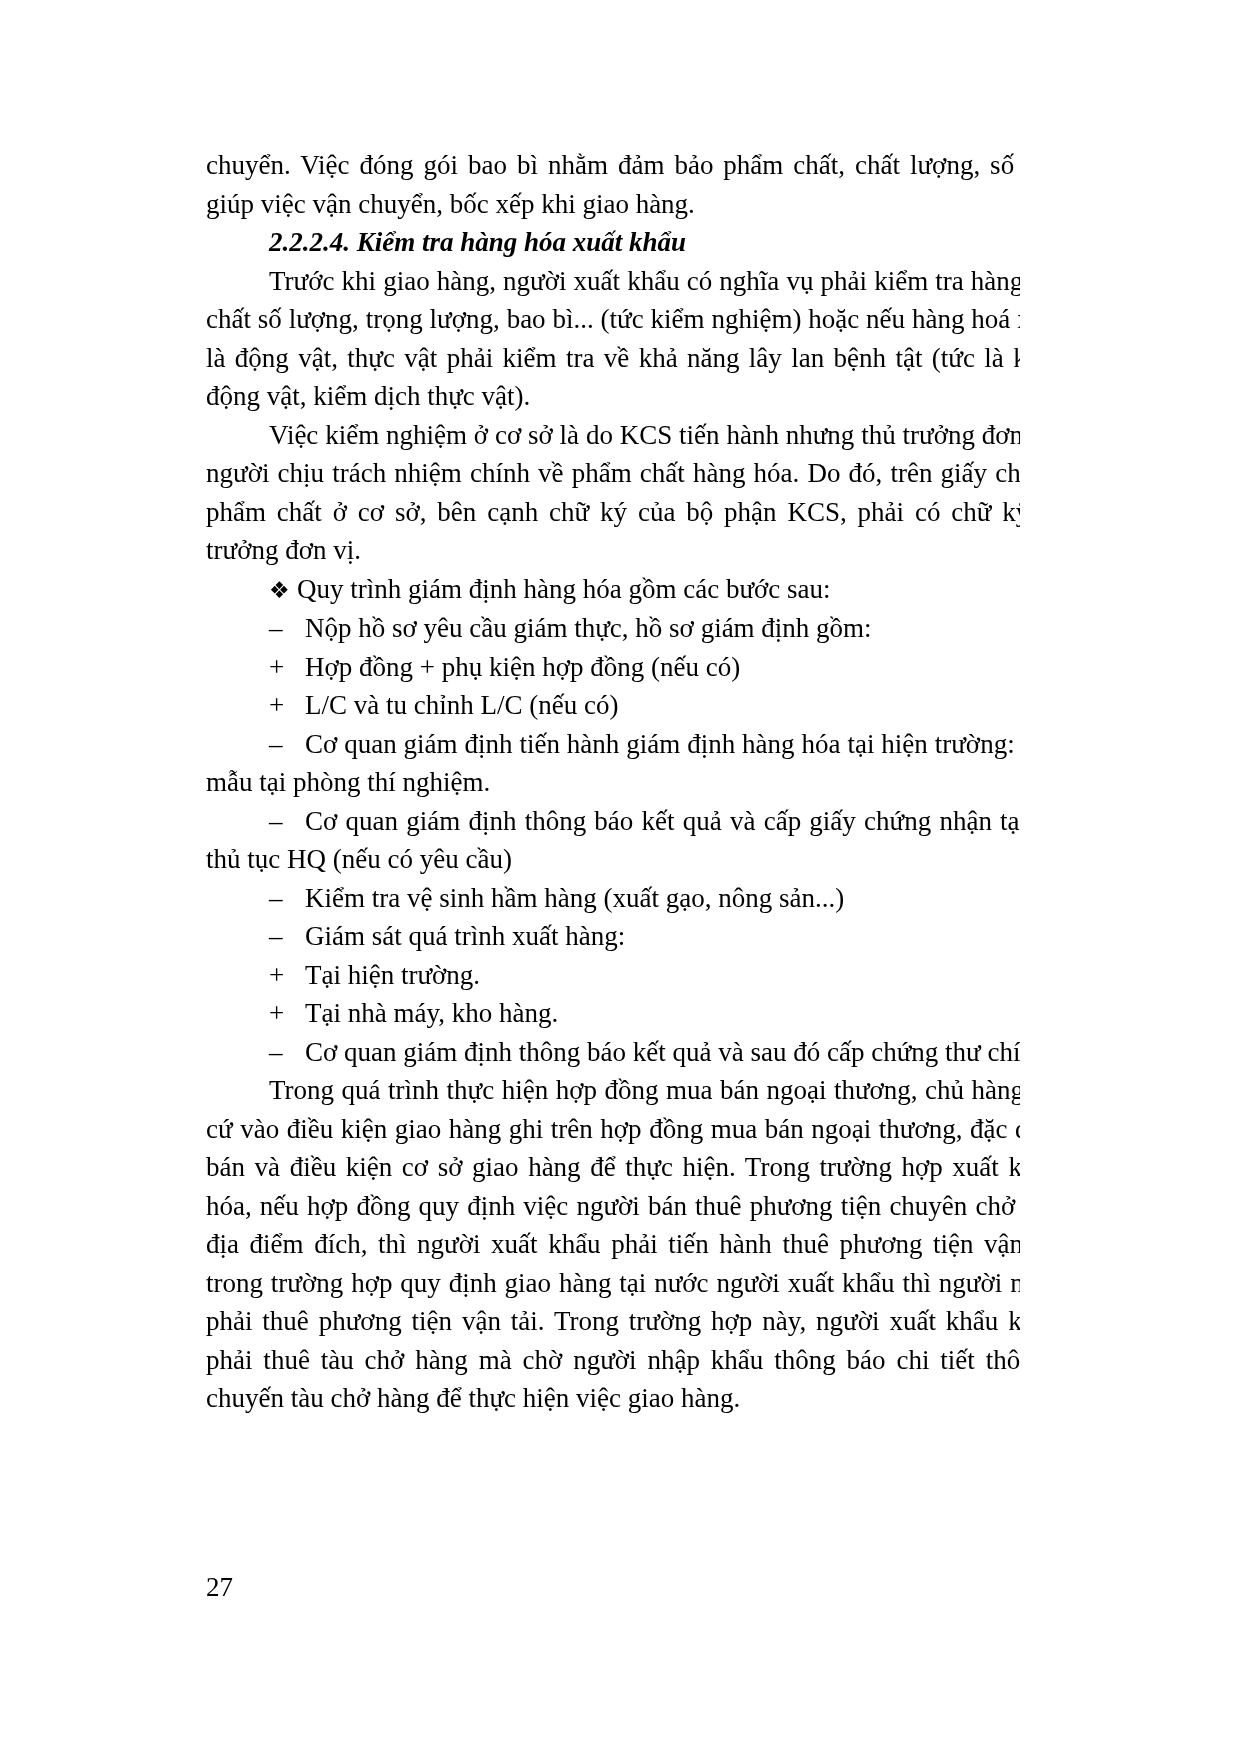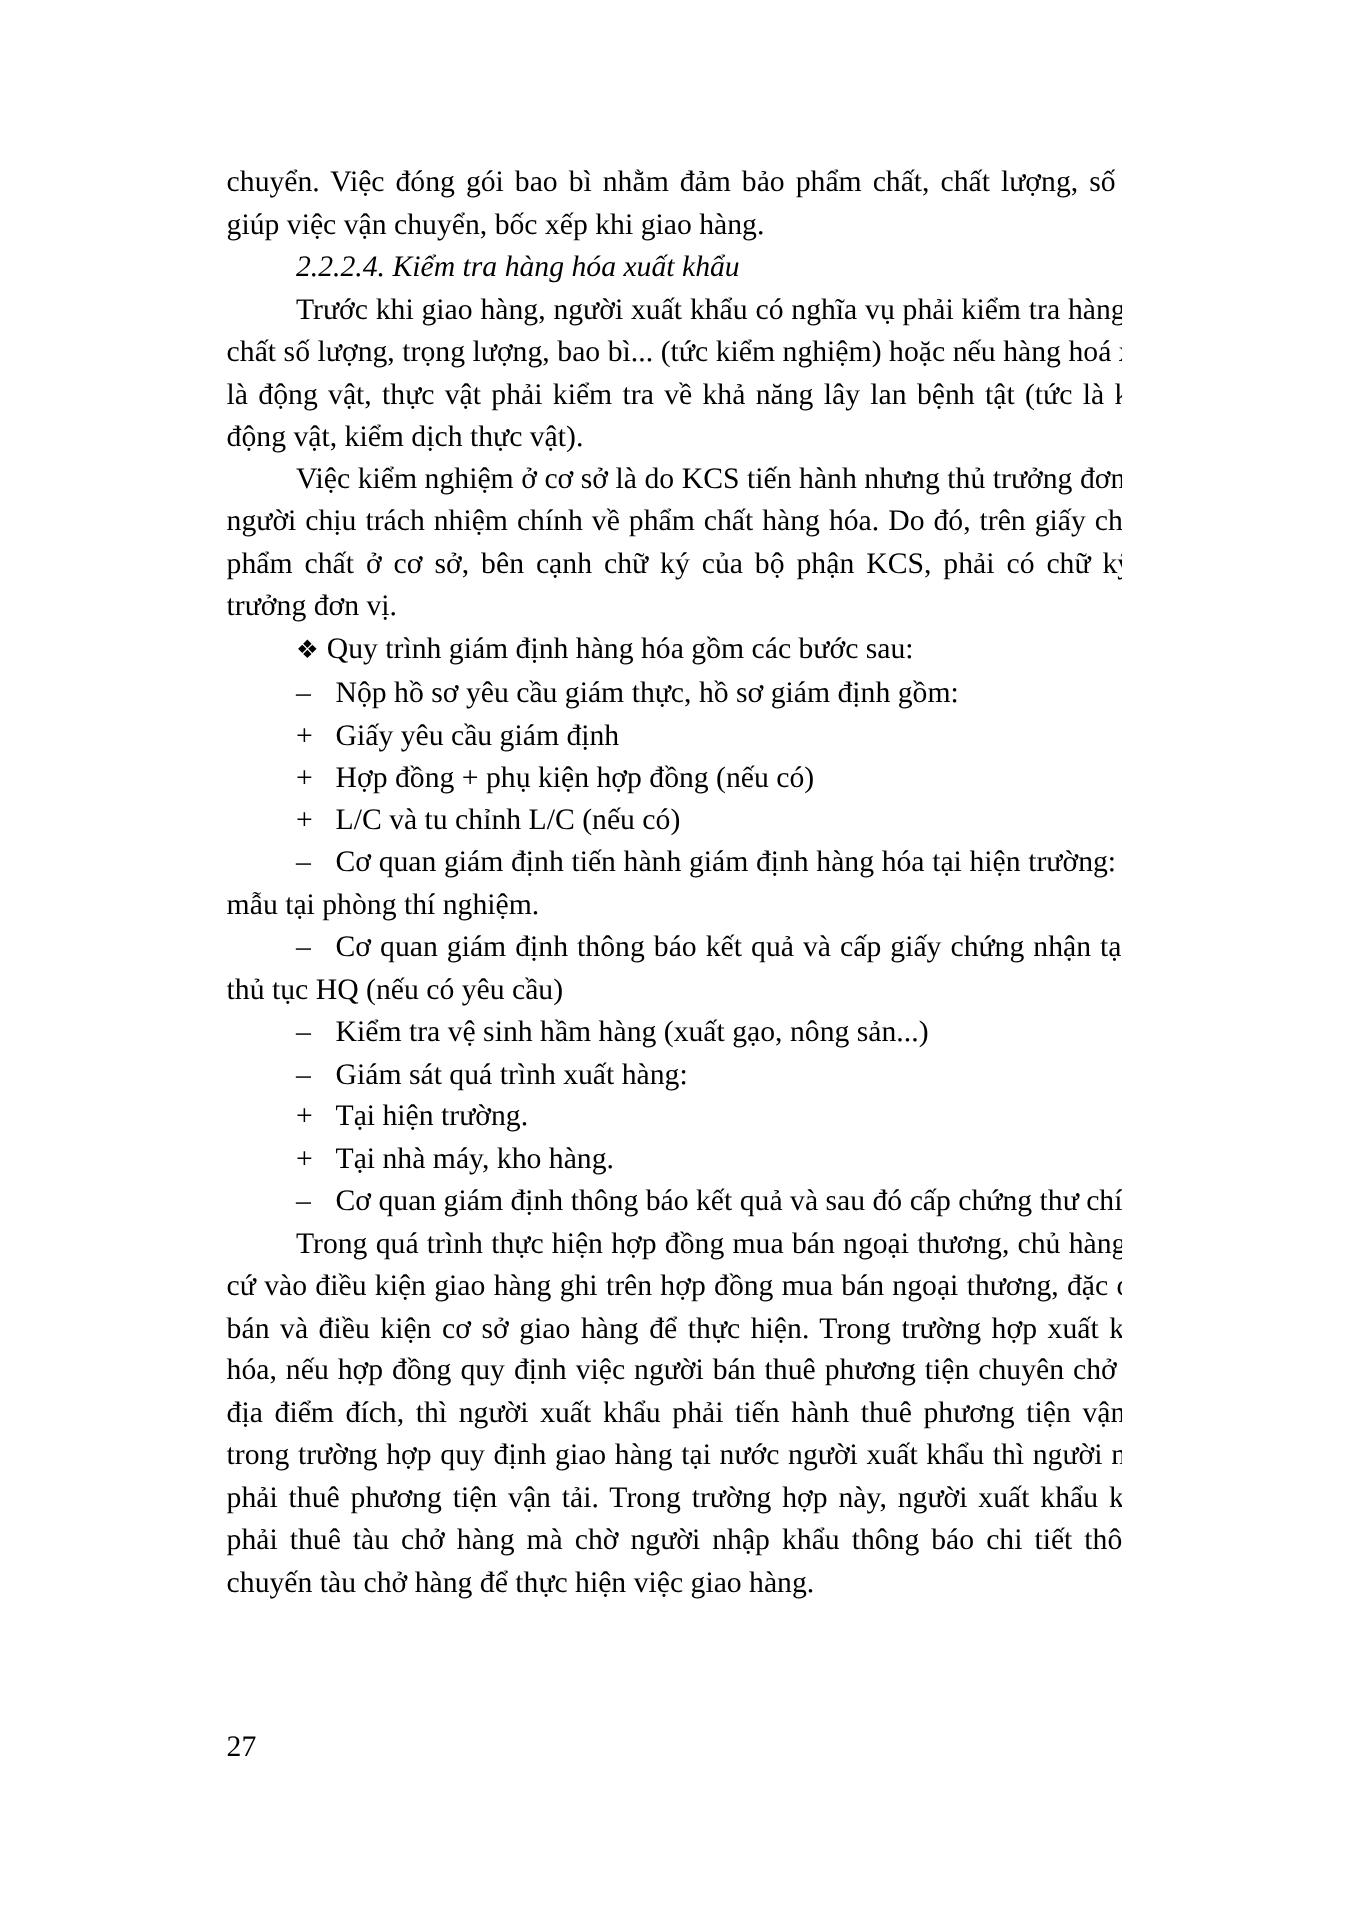--- a/index.html
+++ b/index.html
@@ -29,21 +29,21 @@
     margin: 0;
     text-indent: 63px;
   }
   .para.continuation {
     text-indent: 0;
   }
   .heading {
     margin: 0;
     font-size: 27px;
     line-height: 38.5px;
-    font-weight: normal;
+    font-weight: bold;
     font-style: italic;
     text-indent: 63px;
     text-align: left;
   }
   .list-item {
     margin: 0;
     text-indent: 63px;
   }
   .marker {
     display: inline-block;
@@ -78,21 +78,20 @@
     <h3 class="heading">2.2.2.4. Kiểm tra hàng hóa xuất khẩu</h3>
 
     <p class="para">Trước khi giao hàng, người xuất khẩu có nghĩa vụ phải kiểm tra hàng về phẩm chất số lượng, trọng lượng, bao bì... (tức kiểm nghiệm) hoặc nếu hàng hoá xuất khẩu là động vật, thực vật phải kiểm tra về khả năng lây lan bệnh tật (tức là kiểm dịch động vật, kiểm dịch thực vật).</p>
 
     <p class="para">Việc kiểm nghiệm ở cơ sở là do KCS tiến hành nhưng thủ trưởng đơn vị vẫn là người chịu trách nhiệm chính về phẩm chất hàng hóa. Do đó, trên giấy chứng nhận phẩm chất ở cơ sở, bên cạnh chữ ký của bộ phận KCS, phải có chữ kỹ của thủ trưởng đơn vị.</p>
 
     <p class="list-item"><span class="marker diamond">❖</span><span>Quy trình giám định hàng hóa gồm các bước sau:</span></p>
 
     <p class="list-item"><span class="marker dash">–</span><span>Nộp hồ sơ yêu cầu giám thực, hồ sơ giám định gồm:</span></p>
 
-    <p class="list-item"><span class="marker plus">+</span><span>Giấy yêu cầu giám định</span></p>
 
     <p class="list-item"><span class="marker plus">+</span><span>Hợp đồng + phụ kiện hợp đồng (nếu có)</span></p>
 
     <p class="list-item"><span class="marker plus">+</span><span>L/C và tu chỉnh L/C (nếu có)</span></p>
 
     <p class="list-item"><span class="marker dash">–</span><span>Cơ quan giám định tiến hành giám định hàng hóa tại hiện trường: Phân tích mẫu tại phòng thí nghiệm.</span></p>
 
     <p class="list-item"><span class="marker dash">–</span><span>Cơ quan giám định thông báo kết quả và cấp giấy chứng nhận tạm để làm thủ tục HQ (nếu có yêu cầu)</span></p>
 
     <p class="list-item"><span class="marker dash">–</span><span>Kiểm tra vệ sinh hầm hàng (xuất gạo, nông sản...)</span></p>

